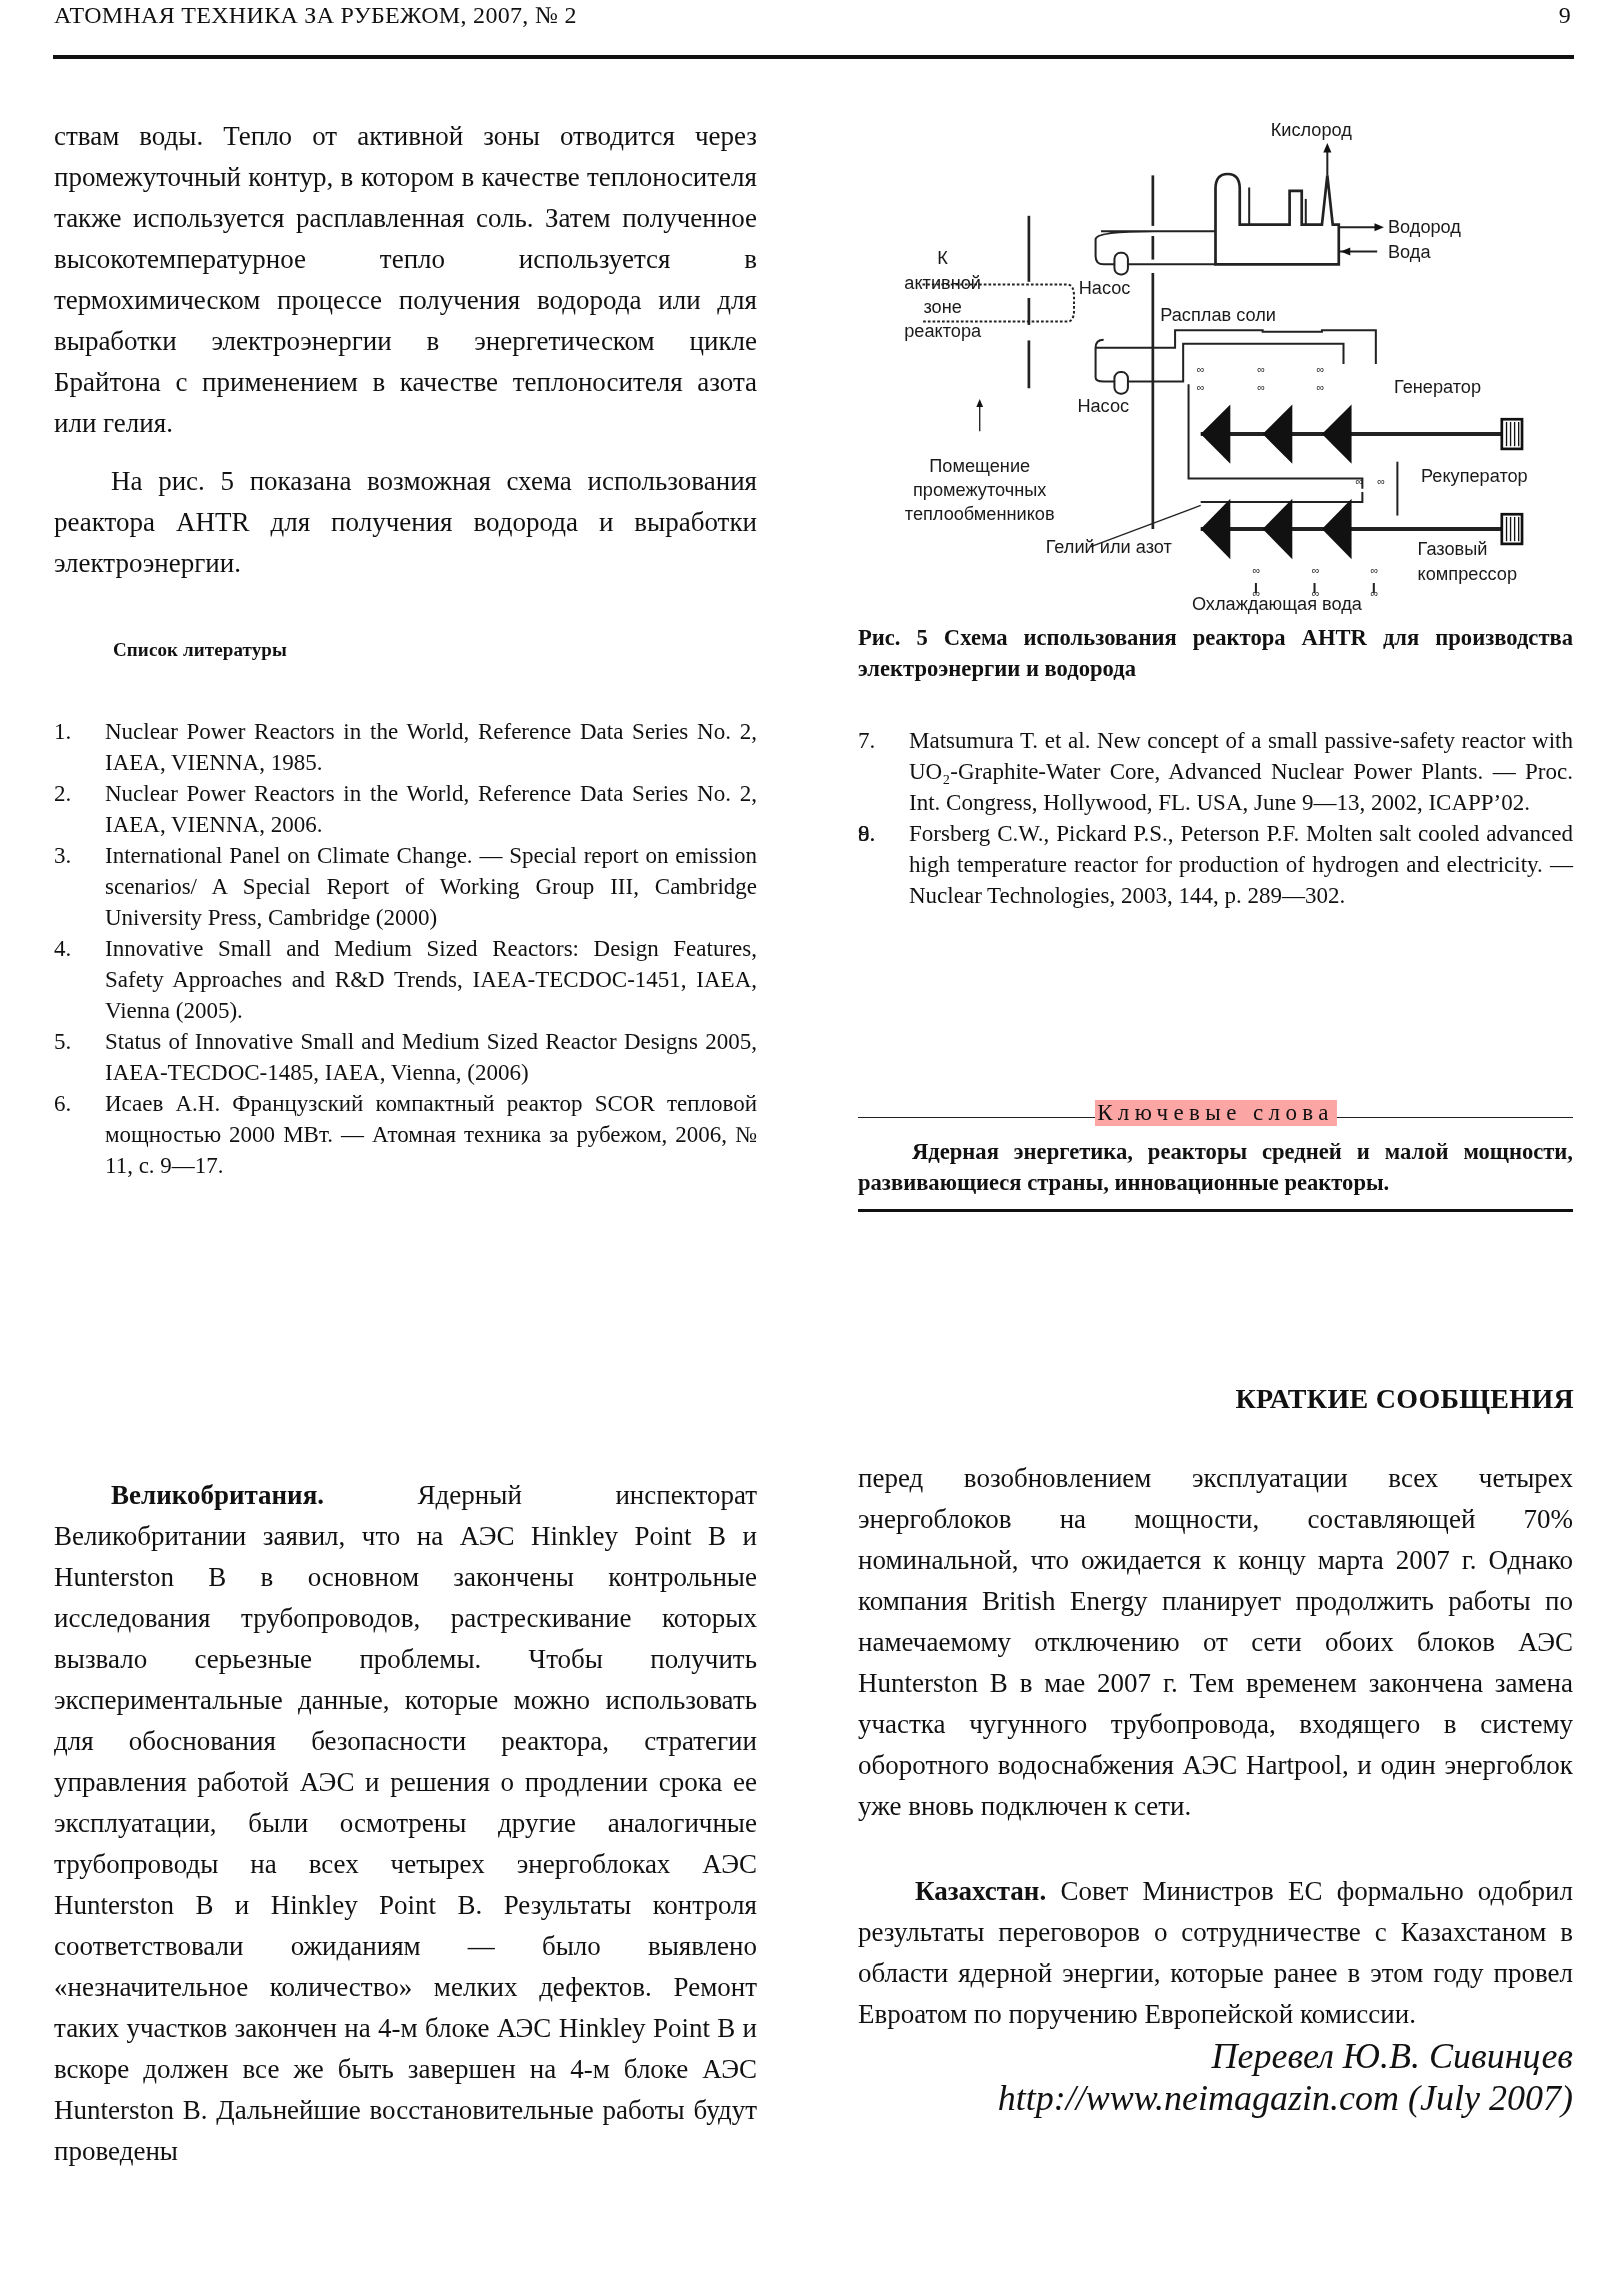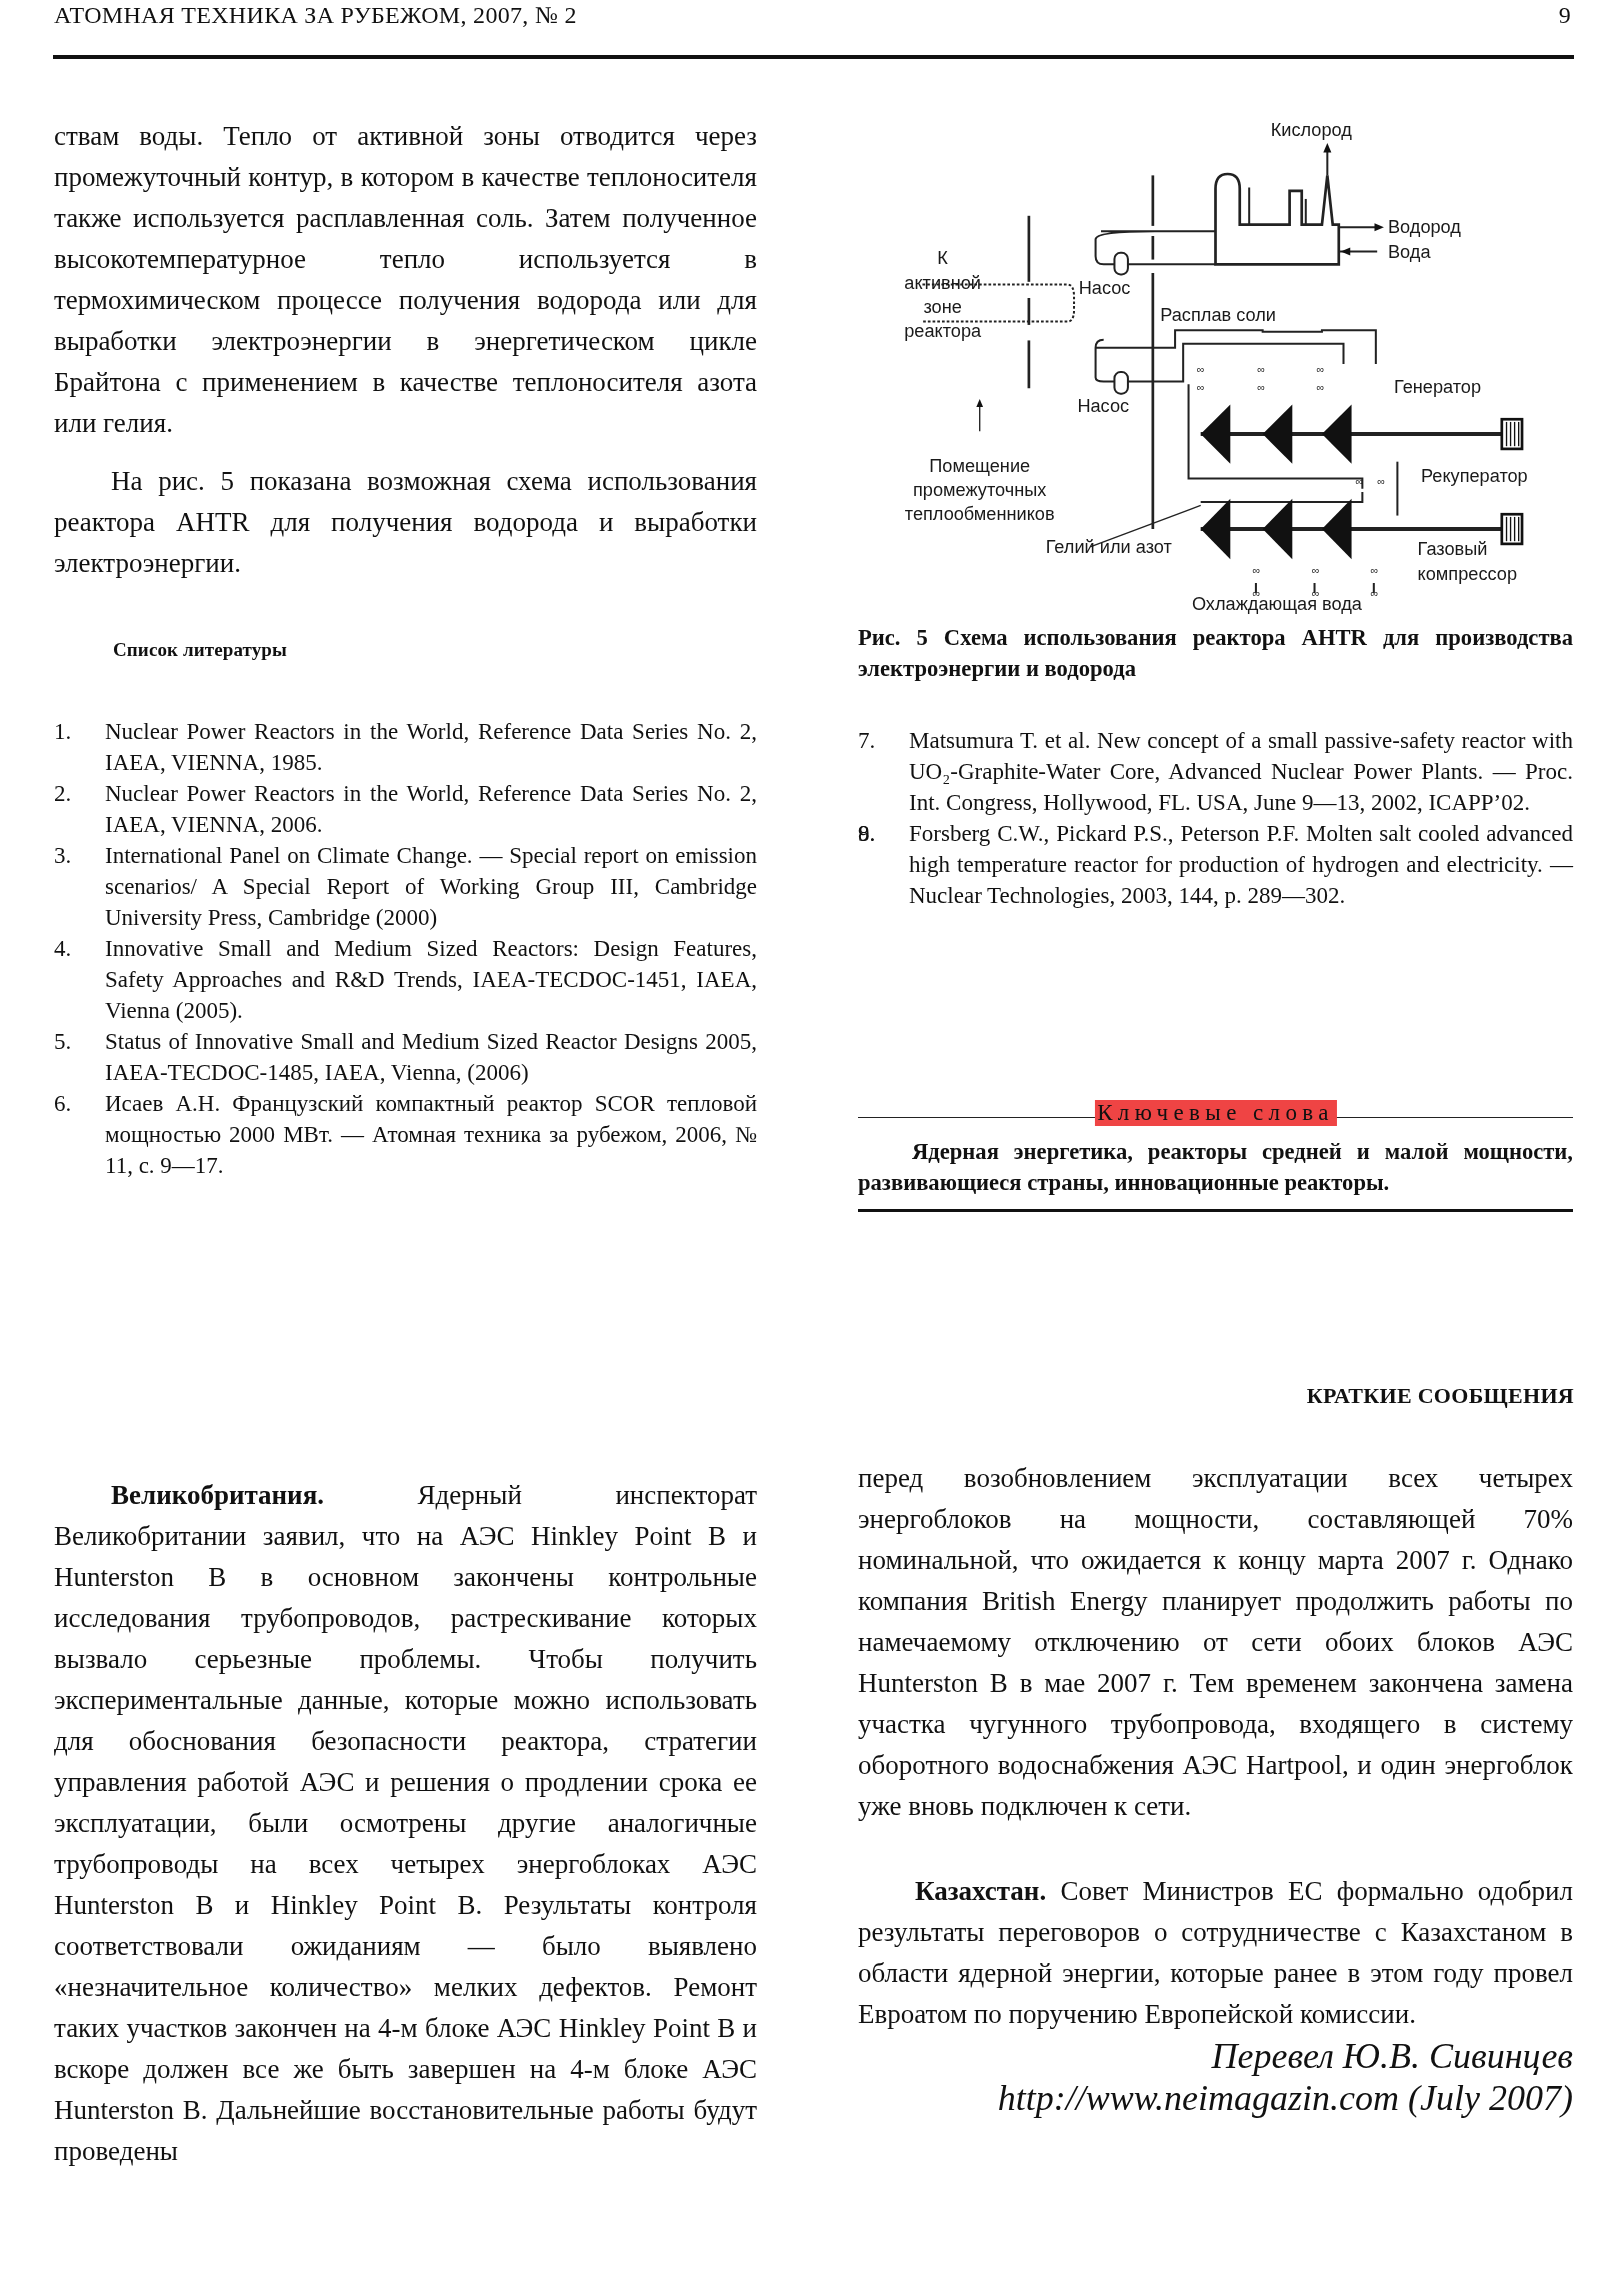--- a/index.html
+++ b/index.html
@@ -44,30 +44,30 @@
   .fig-caption {
     left: 858px; top: 622px; width: 715px;
     font-size: 22.6px; line-height: 31px; font-weight: bold; text-align: justify;
   }
 
   
   .kw-head { left: 858px; top: 1100px; width: 715px; height: 34px; }
   .kw-head .line { position: absolute; top: 17px; height: 1.3px; background: #222; }
   .kw-head .label {
     position: absolute; left: 50%; transform: translateX(-50%); top: 0;
-    font-size: 23px; letter-spacing: 5.4px; background: #ef4444; padding: 0 2.7px; white-space: nowrap;
+    font-size: 23px; letter-spacing: 5.4px; background: #fca5a5; padding: 0 2.7px; white-space: nowrap;
   }
   .kw-body {
     left: 858px; top: 1136px; width: 715px;
     font-size: 22.6px; line-height: 31px; font-weight: bold; text-align: justify; text-indent: 54px;
   }
   .kw-rule { left: 858px; top: 1209px; width: 715px; height: 2.7px; background: #111; }
 
   .section-title {
-    right: 44px; top: 1383px; font-size: 22px; font-weight: bold; letter-spacing: 0.3px;
+    right: 44px; top: 1383px; font-size: 28px; font-weight: bold; letter-spacing: 0.3px;
   }
   .lead { font-weight: bold; }
 
   .sig {
     font-size: 36px; line-height: 42px; font-style: italic; text-align: right;
   }
 </style>
 </head>
 <body>
 

